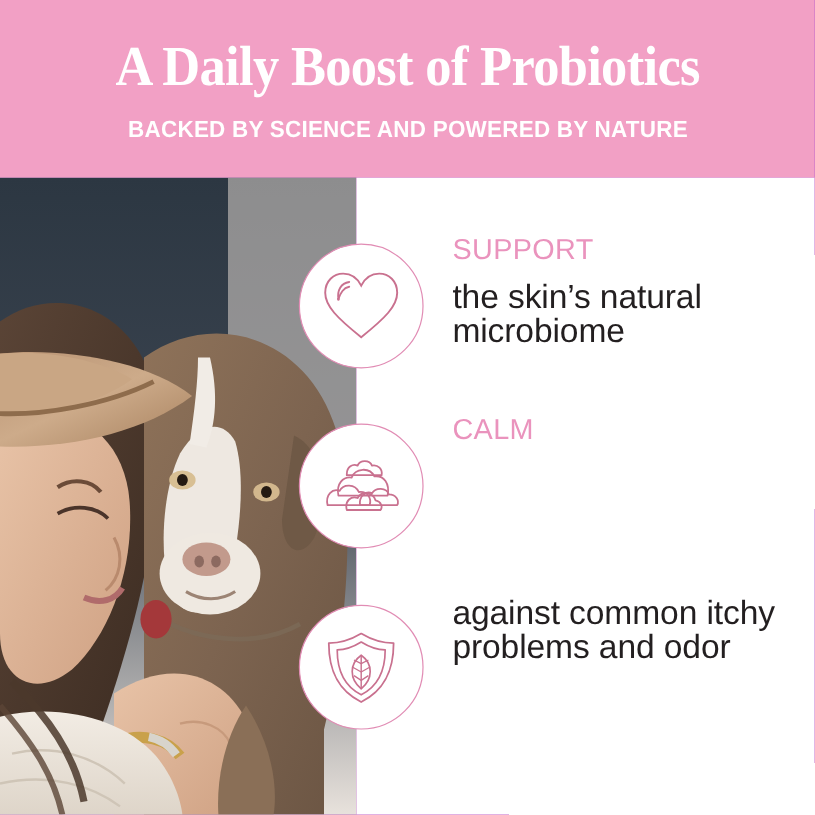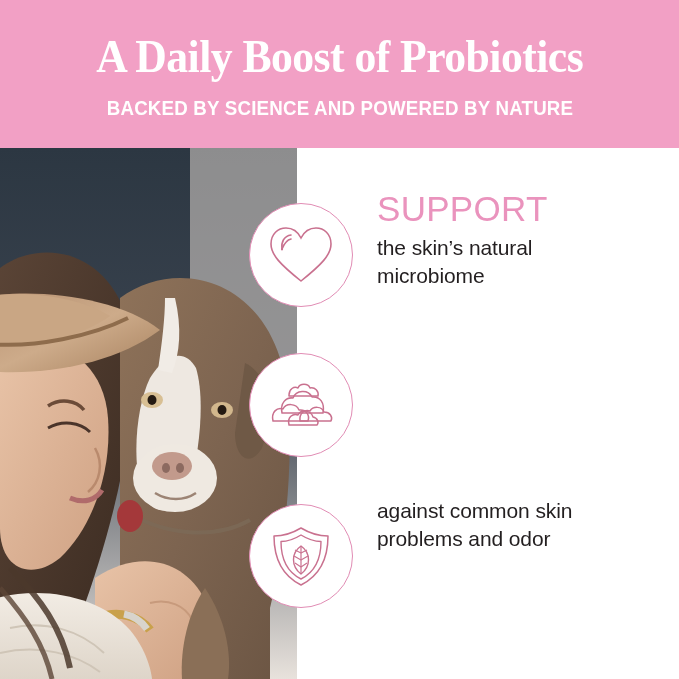--- a/index.html
+++ b/index.html
@@ -114,31 +114,31 @@
   .feature-text {
     position: absolute;
     left: 80px;
     top: 0;
     width: 300px;
   }
   .feature-title {
     color: #ea93bd;
     font-family: "Liberation Sans", sans-serif;
     font-weight: normal;
-    font-size: 35px;
+    font-size: 24px;
     line-height: 38px;
     letter-spacing: 0.3px;
     margin: 0;
     white-space: nowrap;
   }
   .feature-body {
     color: #231f20;
     font-family: "Liberation Sans", sans-serif;
     font-weight: normal;
-    font-size: 21px;
+    font-size: 28px;
     line-height: 28px;
     letter-spacing: -0.1px;
     margin: 6px 0 0 0;
     white-space: pre-line;
   }
 </style>
 </head>
 <body>
 
 <div id="poster">
@@ -260,33 +260,34 @@
           <path d="M17 44 C 15 34, 21 28, 28 29 C 31 21, 43 20, 47 28 C 55 27, 60 34, 58 44 Z" fill="none" stroke="#c9718f" stroke-width="1.5" stroke-linejoin="round"></path>
 
           <path d="M8 52 C 6 43, 12 38, 18 40 C 21 34, 31 34, 34 41 C 41 40, 45 46, 43 52 Z" fill="none" stroke="#c9718f" stroke-width="1.5" stroke-linejoin="round"></path>
 
           <path d="M35 52 C 34 44, 40 40, 45 42 C 48 37, 57 37, 59 43 C 65 43, 68 48, 66 52 Z" fill="none" stroke="#c9718f" stroke-width="1.5" stroke-linejoin="round"></path>
 
           <path d="M24 56 C 22 48, 28 44, 33 46 C 36 40, 46 41, 48 48 C 53 49, 54 54, 52 56 Z" fill="none" stroke="#c9718f" stroke-width="1.5" stroke-linejoin="round"></path>
         </svg>
       </div>
       <div class="feature-text">
+        <div class="feature-title">CALM</div>
       </div>
     </div>
 
     <div class="feature f2">
       <div class="icon-circle">
         <svg width="72" height="72" viewBox="0 0 72 72">
           <path d="M36 8 C 46 14, 56 16, 63 16 C 63 38, 56 55, 36 65 C 16 55, 9 38, 9 16 C 16 16, 26 14, 36 8 Z" fill="none" stroke="#c9718f" stroke-width="1.5" stroke-linejoin="round"></path>
           <path d="M36 15 C 44 20, 51 21.5, 56 21.5 C 56 39, 50 52, 36 59 C 22 52, 16 39, 16 21.5 C 21 21.5, 28 20, 36 15 Z" fill="none" stroke="#c9718f" stroke-width="1.4" stroke-linejoin="round"></path>
           <path d="M36 26 C 46 33, 46 46, 36 54 C 26 46, 26 33, 36 26 Z" fill="none" stroke="#c9718f" stroke-width="1.4" stroke-linejoin="round"></path>
           <path d="M36 26 L 36 54" stroke="#c9718f" stroke-width="1.2"></path>
           <path d="M36 33 L 30 30 M36 33 L 42 30 M36 40 L 29 36 M36 40 L 43 36 M36 47 L 30 43 M36 47 L 42 43" stroke="#c9718f" stroke-width="1.1"></path>
         </svg>
       </div>
       <div class="feature-text">
-        <div class="feature-body">against common skin
+        <div class="feature-body">against common itchy
 problems and odor</div>
       </div>
     </div>
 
   </div>
 </div>
 
 </body></html>

